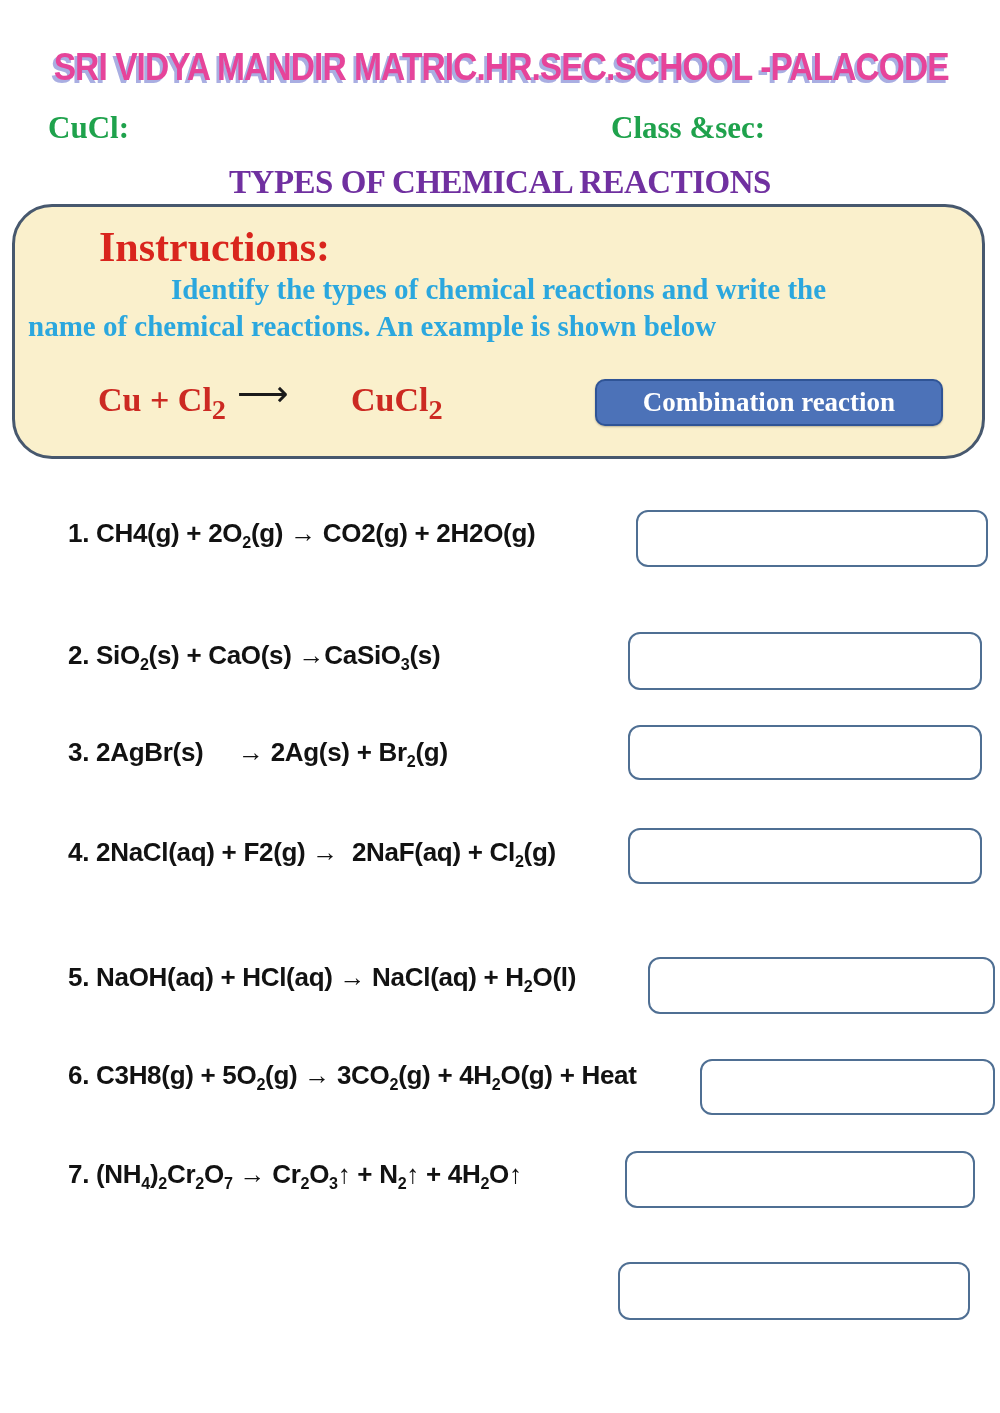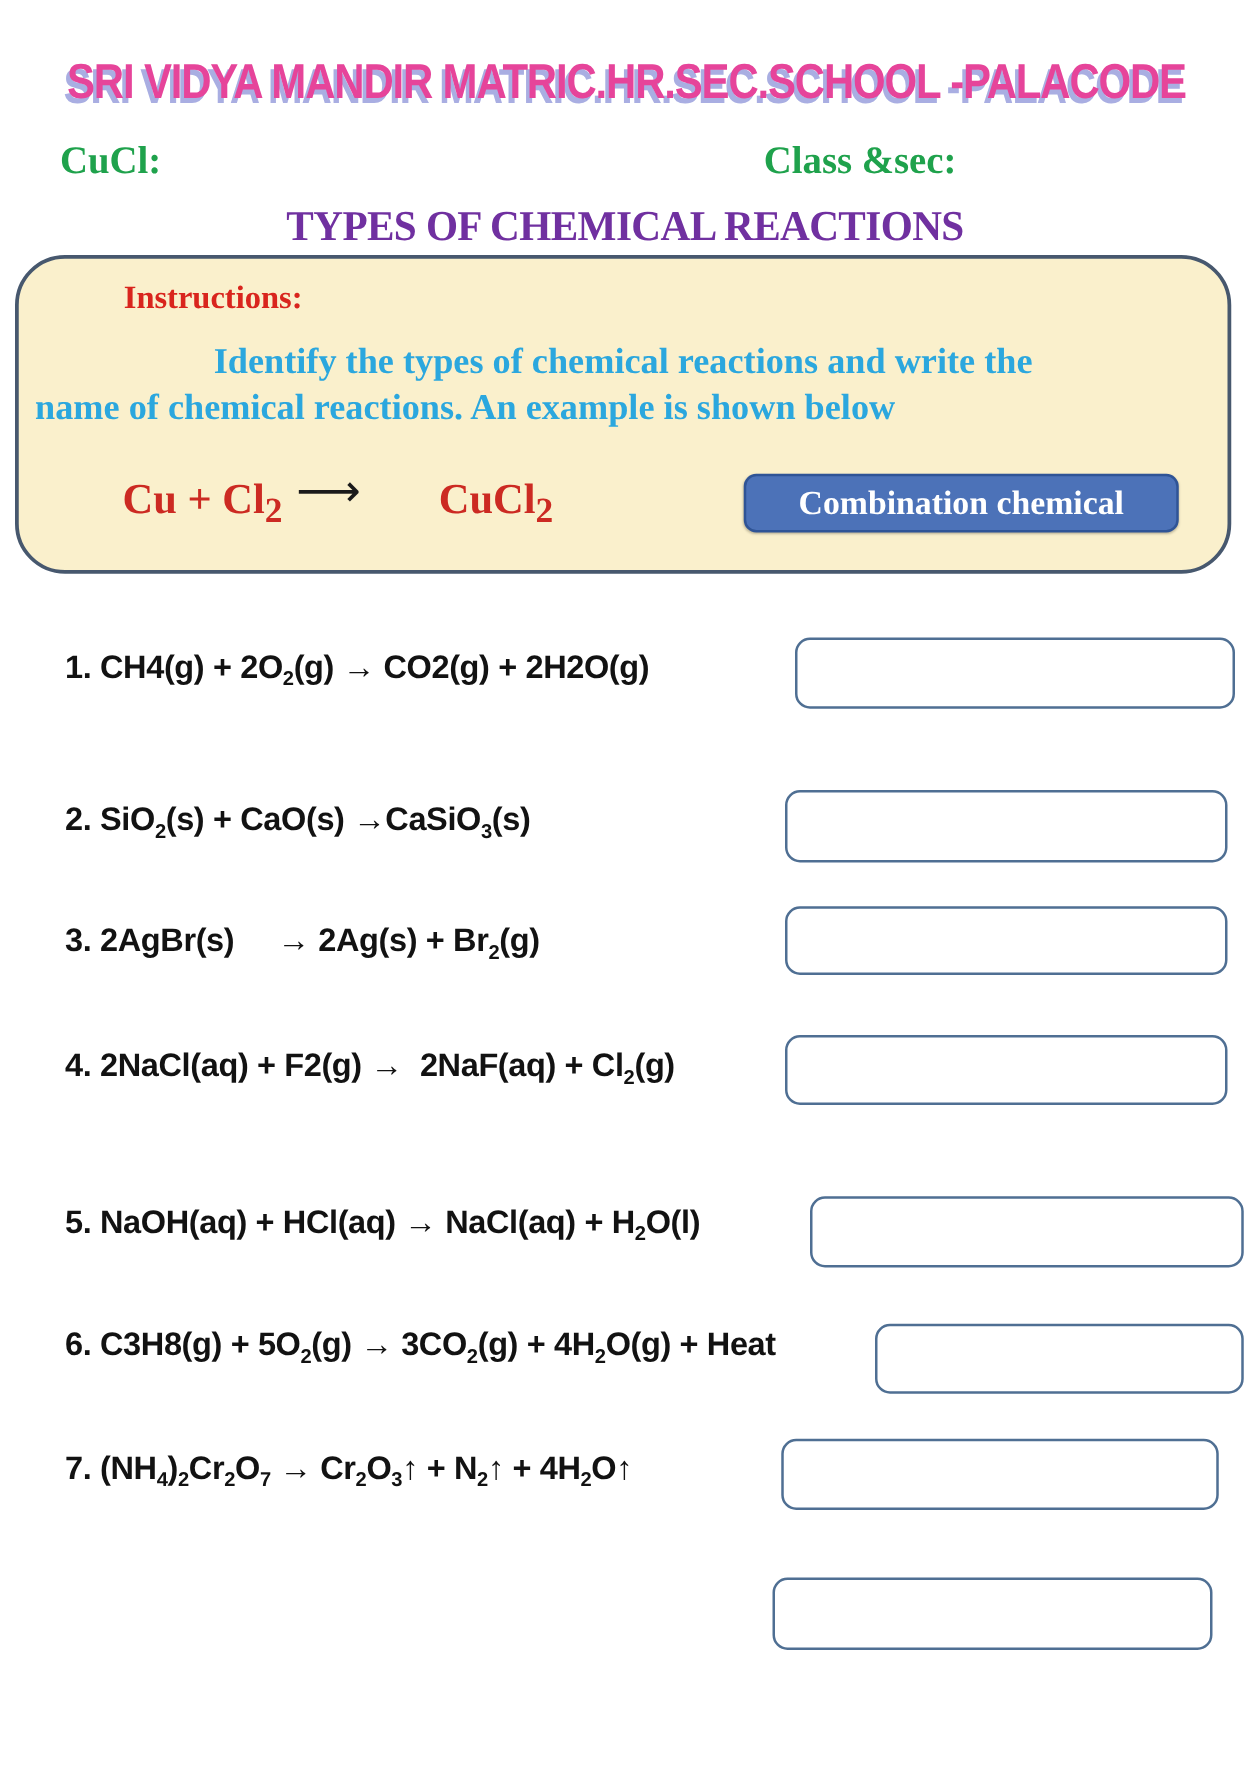--- a/index.html
+++ b/index.html
@@ -53,21 +53,21 @@
     transform:scaleX(0.97);transform-origin:center top;
   }
   .panel{
     position:absolute;left:12px;top:204px;width:973px;height:255px;
     background:var(--panel-fill);
     border:3px solid var(--panel-border);
     border-radius:40px;
   }
   .instr-heading{
     position:absolute;left:84px;top:16px;
-    font-family:"Liberation Serif",serif;font-weight:bold;font-size:26px;
+    font-family:"Liberation Serif",serif;font-weight:bold;font-size:42px;
     color:var(--instructions-red);
   }
   .instr-line{
     position:absolute;left:0;width:100%;
     text-align:center;
     font-family:"Liberation Serif",serif;font-weight:bold;font-size:29px;
     color:var(--instructions-blue);
     white-space:nowrap;
   }
   .instr-line.l1{top:66px;}
@@ -90,21 +90,21 @@
     position:absolute;left:580px;top:172px;width:348px;height:47px;
     background:var(--button-fill);
     border:2px solid var(--button-border);
     border-radius:10px;
     color:#ffffff;
     font-family:"Liberation Serif",serif;font-weight:bold;font-size:27px;
     display:flex;align-items:center;justify-content:center;
     box-shadow:0 1px 2px rgba(0,0,0,0.25);
   }
   .q-text{
-    position:absolute;left:52px;
+    position:absolute;left:68px;
     font-family:"Liberation Sans",sans-serif;
     font-weight:bold;font-size:26px;color:var(--question-ink);
     white-space:nowrap;letter-spacing:-0.3px;
   }
   .q-text sub{font-size:0.62em;line-height:0;}
   .answer-input{
     position:absolute;
     background:#ffffff;
     border:2px solid var(--input-border);
     border-radius:12px;
@@ -138,21 +138,21 @@
 
   <div class="panel">
     <div class="instr-heading">Instructions:</div>
     <div class="instr-line l1">Identify the types of chemical reactions and write the</div>
     <div class="instr-line l2">name of chemical reactions. An example is shown below</div>
     <div class="example-eq">
       <span class="eq-reactants">Cu + Cl<sub>2</sub></span>
       <span class="eq-arrow">⟶</span>
       <span class="eq-product">CuCl<sub>2</sub></span>
     </div>
-    <div class="example-answer">Combination chemical</div>
+    <div class="example-answer">Combination reaction</div>
   </div>
 
   <div class="q-text q1t">1. CH4(g) + 2O<sub>2</sub>(g) → CO2(g) + 2H2O(g)</div>
   <input class="answer-input q1b" type="text" value="" style="">
 
   <div class="q-text q2t">2. SiO<sub>2</sub>(s) + CaO(s) →CaSiO<sub>3</sub>(s)</div>
   <input class="answer-input q2b" type="text" value="" style="">
 
   <div class="q-text q3t">3. 2AgBr(s)&nbsp;&nbsp;&nbsp;&nbsp;&nbsp;→ 2Ag(s) + Br<sub>2</sub>(g)</div>
   <input class="answer-input q3b" type="text" value="" style="">

